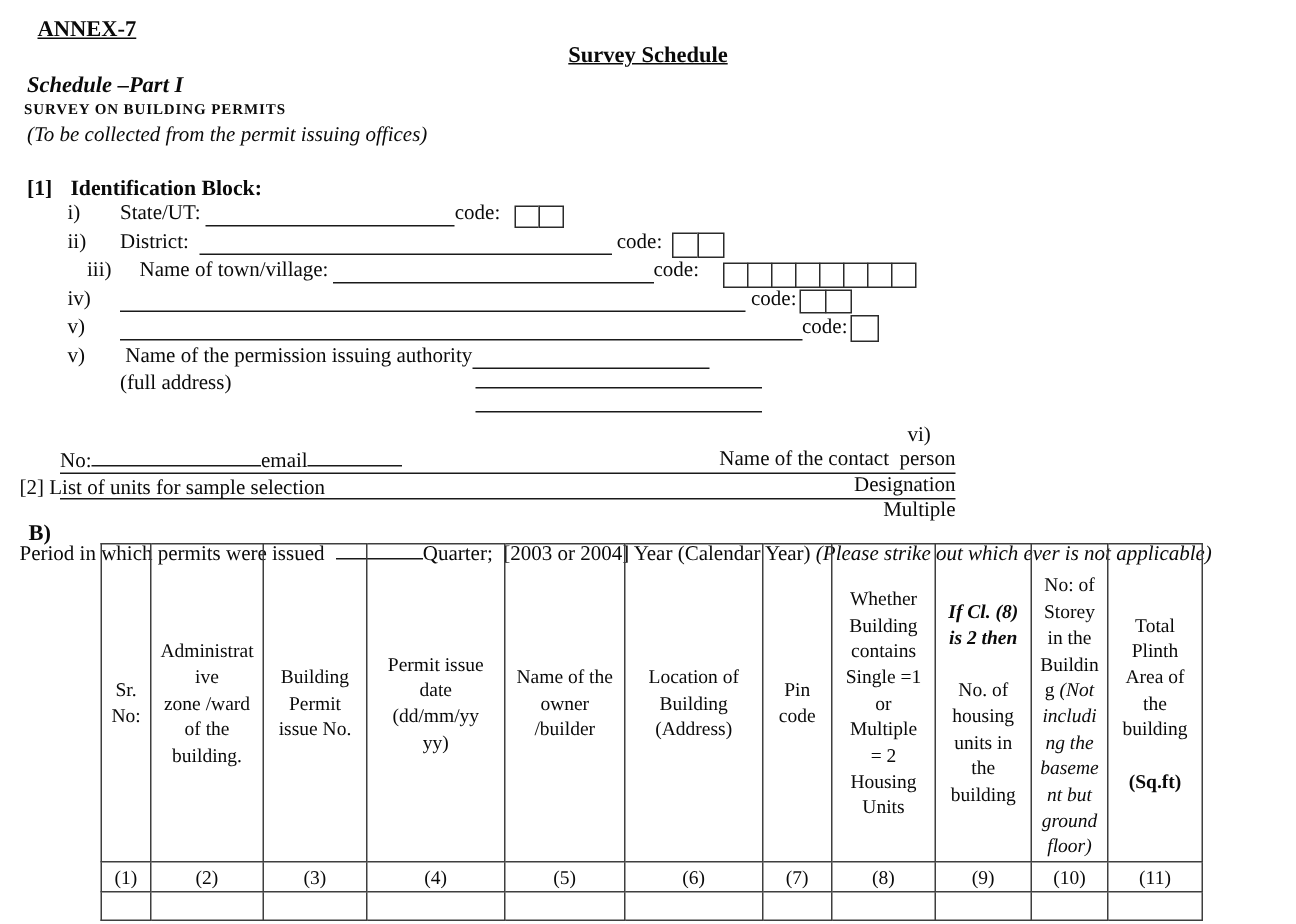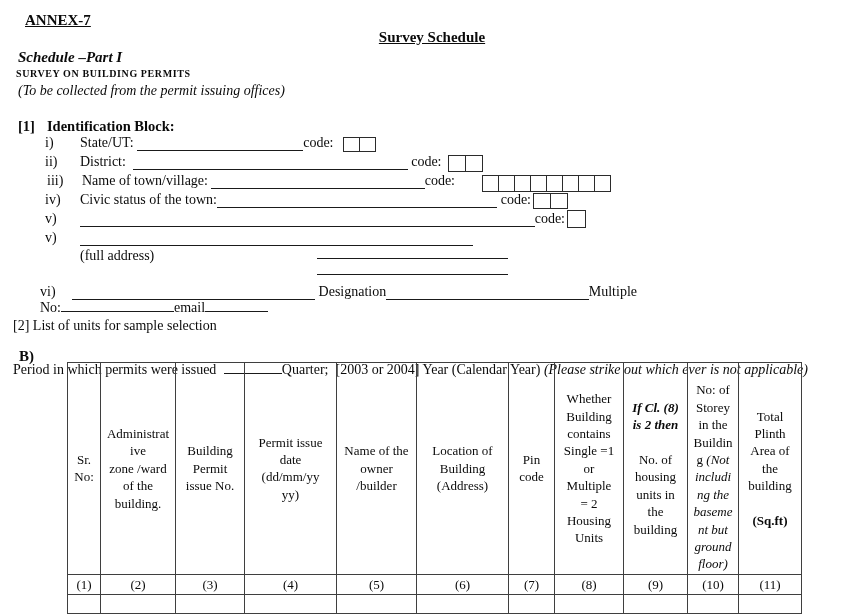--- a/index.html
+++ b/index.html
@@ -74,68 +74,69 @@
   <span class="num">ii)</span>
   <span class="lbl">District:  </span>
   <span class="fill"></span>
   <span class="code"> code: </span>
 </div>
 <div class="boxes bx-district" style="left:448px;top:155px;">
   <span class="cbox"></span>
     <span class="cbox"></span>
 </div>
 
-<div class="idrow" style="left:47px;top:172px;width:408px;">
+<div class="idrow" style="left:58px;top:172px;width:408px;">
   <span class="num">iii)</span>
   <span class="lbl">Name of town/village: </span>
   <span class="fill"></span>
   <span class="code">code:</span>
 </div>
 <div class="boxes bx-town" style="left:482px;top:175px;">
   <span class="cbox"></span>
     <span class="cbox"></span>
     <span class="cbox"></span>
     <span class="cbox"></span>
     <span class="cbox"></span>
     <span class="cbox"></span>
     <span class="cbox"></span>
     <span class="cbox"></span>
 </div>
 
 <div class="idrow" style="left:45px;top:191px;width:486px;">
   <span class="num">iv)</span>
-  <span class="lbl">Civic status of the town:</span>
   <span class="fill"></span>
   <span class="code"> code:</span>
 </div>
 <div class="boxes bx-civic" style="left:533px;top:193px;">
   <span class="cbox"></span>
     <span class="cbox"></span>
 </div>
 
 <div class="idrow" style="left:45px;top:210px;width:520px;">
   <span class="num">v)</span>
   <span class="fill"></span>
   <span class="code">code:</span>
 </div>
 <div class="boxes bx-class" style="left:567px;top:210px;">
   <span class="cbox"></span>
 </div>
 
 <div class="idrow" style="left:45px;top:229px;width:428px;">
   <span class="num">v)</span>
+  <span class="lbl"> Name of the permission issuing authority</span>
   <span class="fill"></span>
 </div>
 
 <div class="abs fs14" style="left:80px;top:248px;">(full address)</div>
 <div class="hline" style="left:317px;top:244px;width:191px;"></div>
 <div class="hline" style="left:317px;top:260px;width:191px;"></div>
 
-<div class="idrow" style="left:40px;top:283px;width:597px;">
+<div class="idrow" style="left:40px;top:283px;width:597px;flex-direction:column;">
   <span class="numv">vi)</span>
+  <span class="lbl">Name of the contact  person</span>
   <span class="fill" style="flex:1.2;"></span>
   <span class="lbl"> Designation</span>
   <span class="fill"></span>
   <span class="lbl">Multiple</span>
 </div>
 
 <div class="abs fs14" style="left:40px;top:300px;">
   <span>No:</span><span class="ufill" style="width:113px;"></span><span>email</span><span class="ufill" style="width:63px;"></span>
 </div>
 

